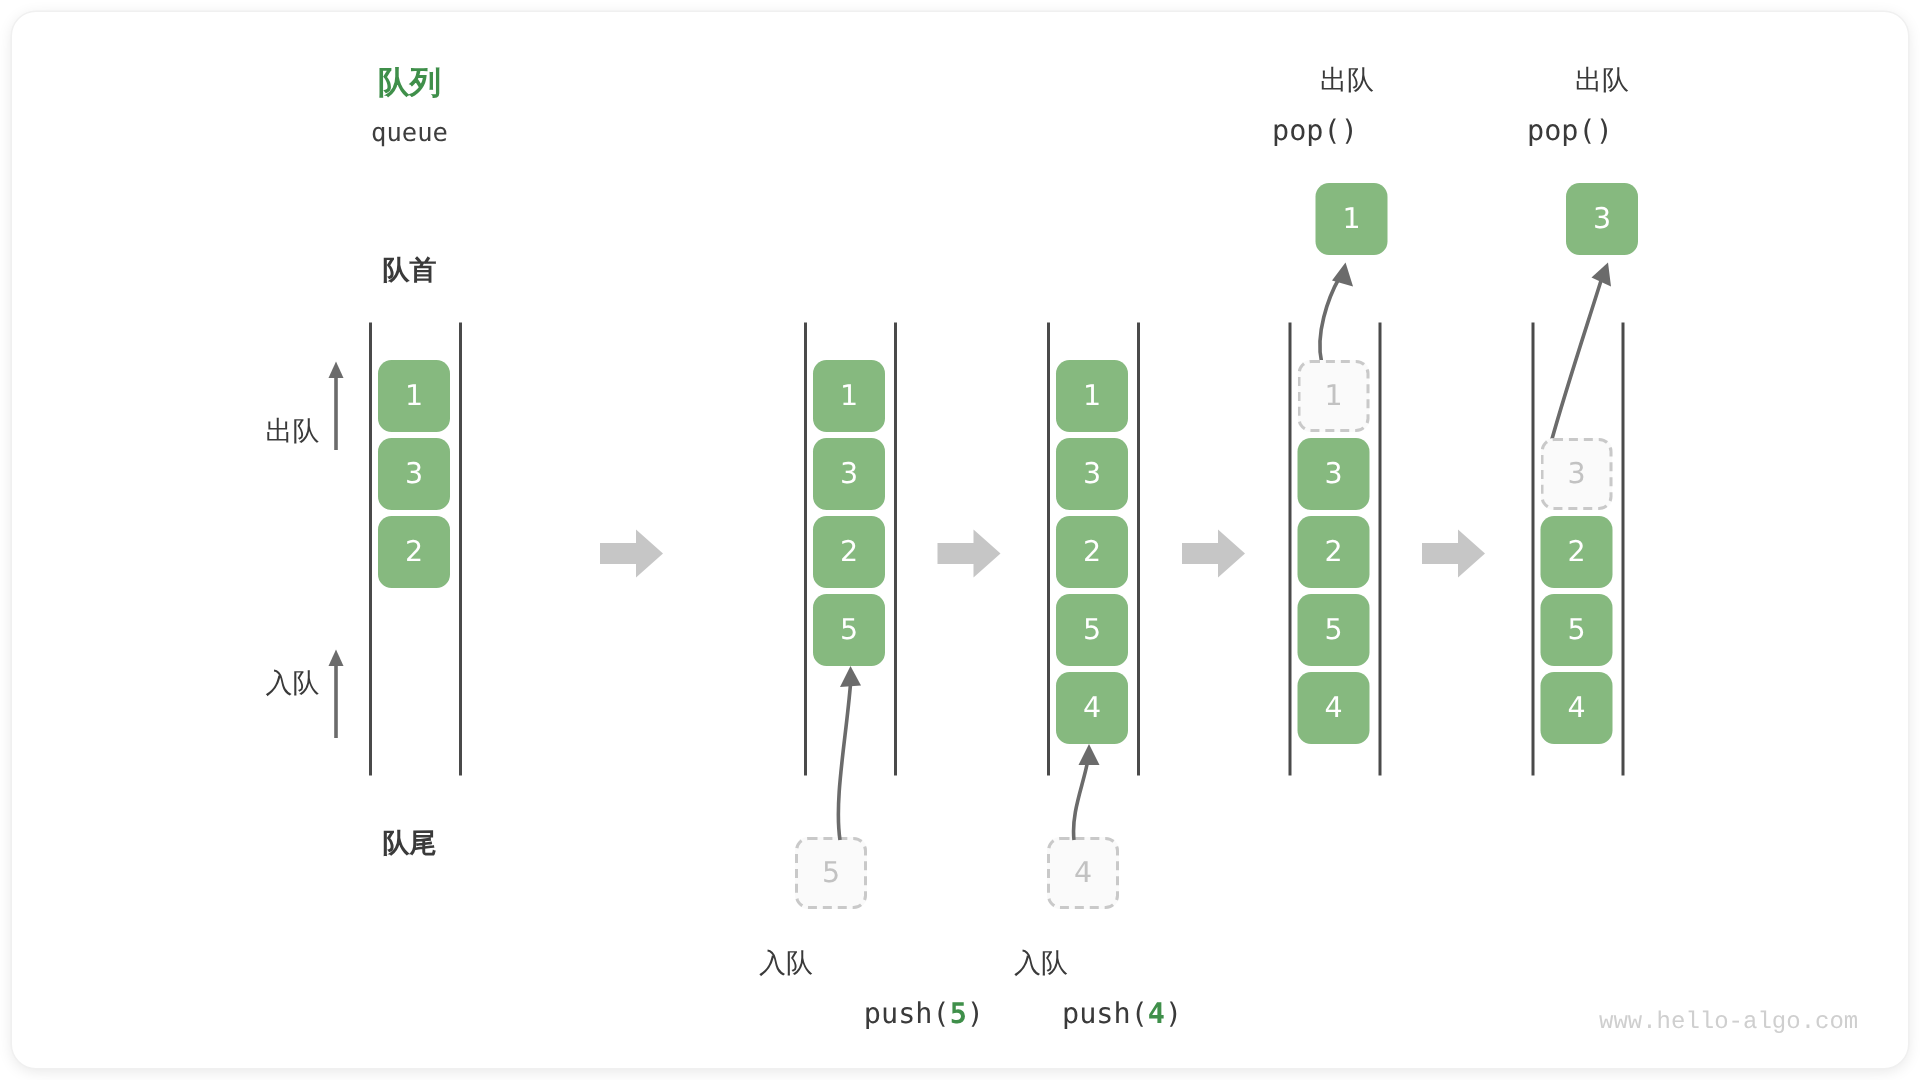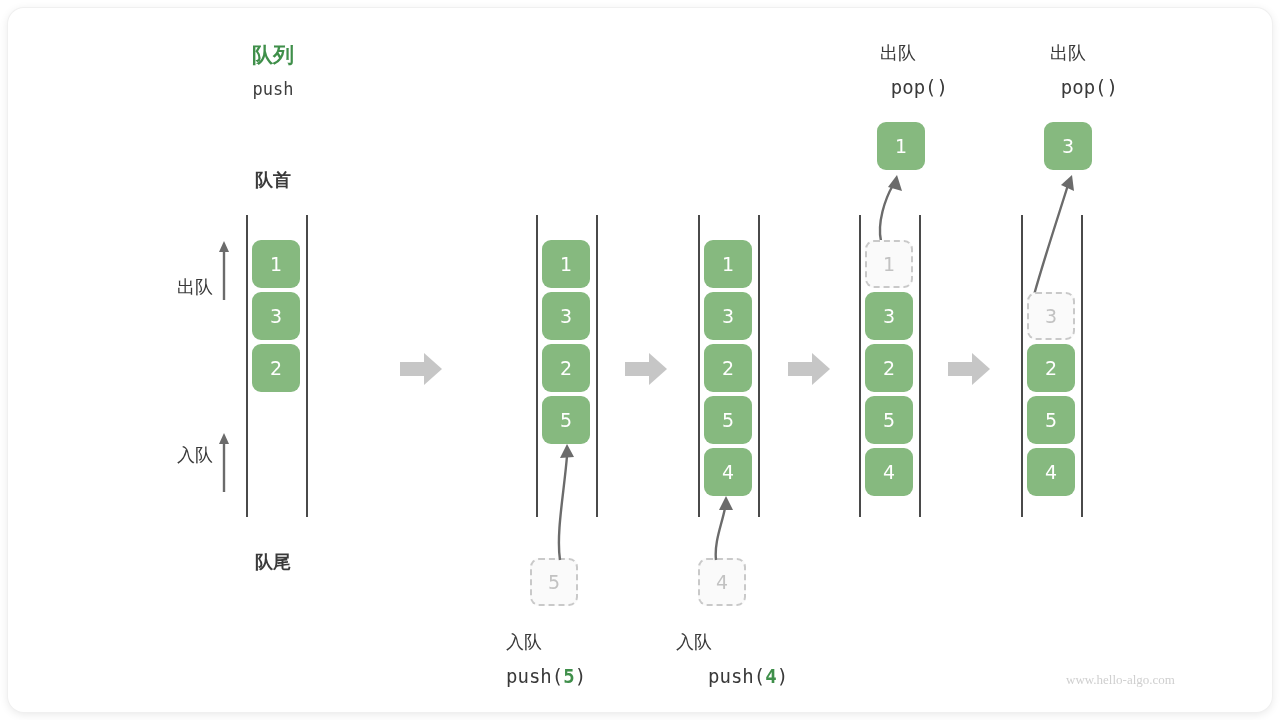--- a/index.html
+++ b/index.html
@@ -57,27 +57,27 @@
     font-size: 18px;
     color: #3a3a3a;
     white-space: nowrap;
     text-align: center;
   }
   .op-code {
     font-family: "DejaVu Sans Mono", "Liberation Mono", monospace;
     font-size: 19px;
     color: #3a3a3a;
     white-space: nowrap;
-    text-align: right;
+    text-align: left;
   }
   .op-code .arg { color: #3f8f4a; font-weight: bold; }
 
   .watermark {
-    font-family: Liberation Serif, serif;
-    font-size: 13px;
+    font-family: Liberation Mono, monospace;
+    font-size: 16px;
     color: #cfcfcf;
     white-space: nowrap;
   }
 
   
   .rail {
     position: absolute;
     width: 1.6px;
     background: #4a4a4a;
   }
@@ -114,21 +114,21 @@
   .varrow { position: absolute; width: 16px; }
 
   svg { overflow: visible; display: block; }
 </style>
 </head>
 <body>
 
 <div id="canvas">
 
   <div class="abs title-cn" style="left:200px; top:33px; width:130px;">队列</div>
-  <div class="abs title-code" style="left:200px; top:71px; width:130px;">push</div>
+  <div class="abs title-code" style="left:200px; top:71px; width:130px;">queue</div>
 
   <div class="abs label-cn-bold" style="left:205px; top:160px; width:120px;">队首</div>
   <div class="abs label-cn-bold" style="left:205px; top:542px; width:120px;">队尾</div>
 
   <div class="abs op-cn" style="left:135px; top:267px; width:70px; text-align:right;">出队</div>
   <div class="abs op-cn" style="left:135px; top:435px; width:70px; text-align:right;">入队</div>
 
   <div class="abs varrow" style="left:208px; top:232px; height:60px;">
     <svg width="16" height="60" viewBox="0 0 16 60">
       <line x1="8" y1="60" x2="8" y2="10" stroke="#6b6b6b" stroke-width="2.4"></line>
@@ -166,21 +166,21 @@
 
   <div class="cell ghost" style="left:522px; top:550px;">5</div>
   <div class="abs" style="left:520px; top:430px;">
     <svg width="80" height="125" viewBox="0 0 80 125">
       <path d="M 32 122 C 28 95, 36 55, 39 18" stroke="#6b6b6b" stroke-width="2.4" fill="none"></path>
       <polygon points="39,6 32,20 46,19" fill="#6b6b6b"></polygon>
     </svg>
   </div>
 
   <div class="abs op-cn" style="left:498px; top:622px; width:130px; text-align:left;">入队</div>
-  <div class="abs op-code" style="left:498px; top:657px; width:150px; text-align:left;"><span>push(</span><span class="arg">5</span><span>)</span></div>
+  <div class="abs op-code" style="left:498px; top:657px; width:150px; text-align:right;"><span>push(</span><span class="arg">5</span><span>)</span></div>
 
   <div class="step-arrow" style="left:617px; top:344px;">
     <svg width="42" height="34" viewBox="0 0 42 34">
       <polygon points="0,10 24,10 24,1 42,17 24,33 24,24 0,24" fill="#c6c6c6"></polygon>
     </svg>
   </div>
 
   <div class="rail" style="left:690px; top:207px; height:302px;"></div>
   <div class="rail" style="left:750px; top:207px; height:302px;"></div>
 

